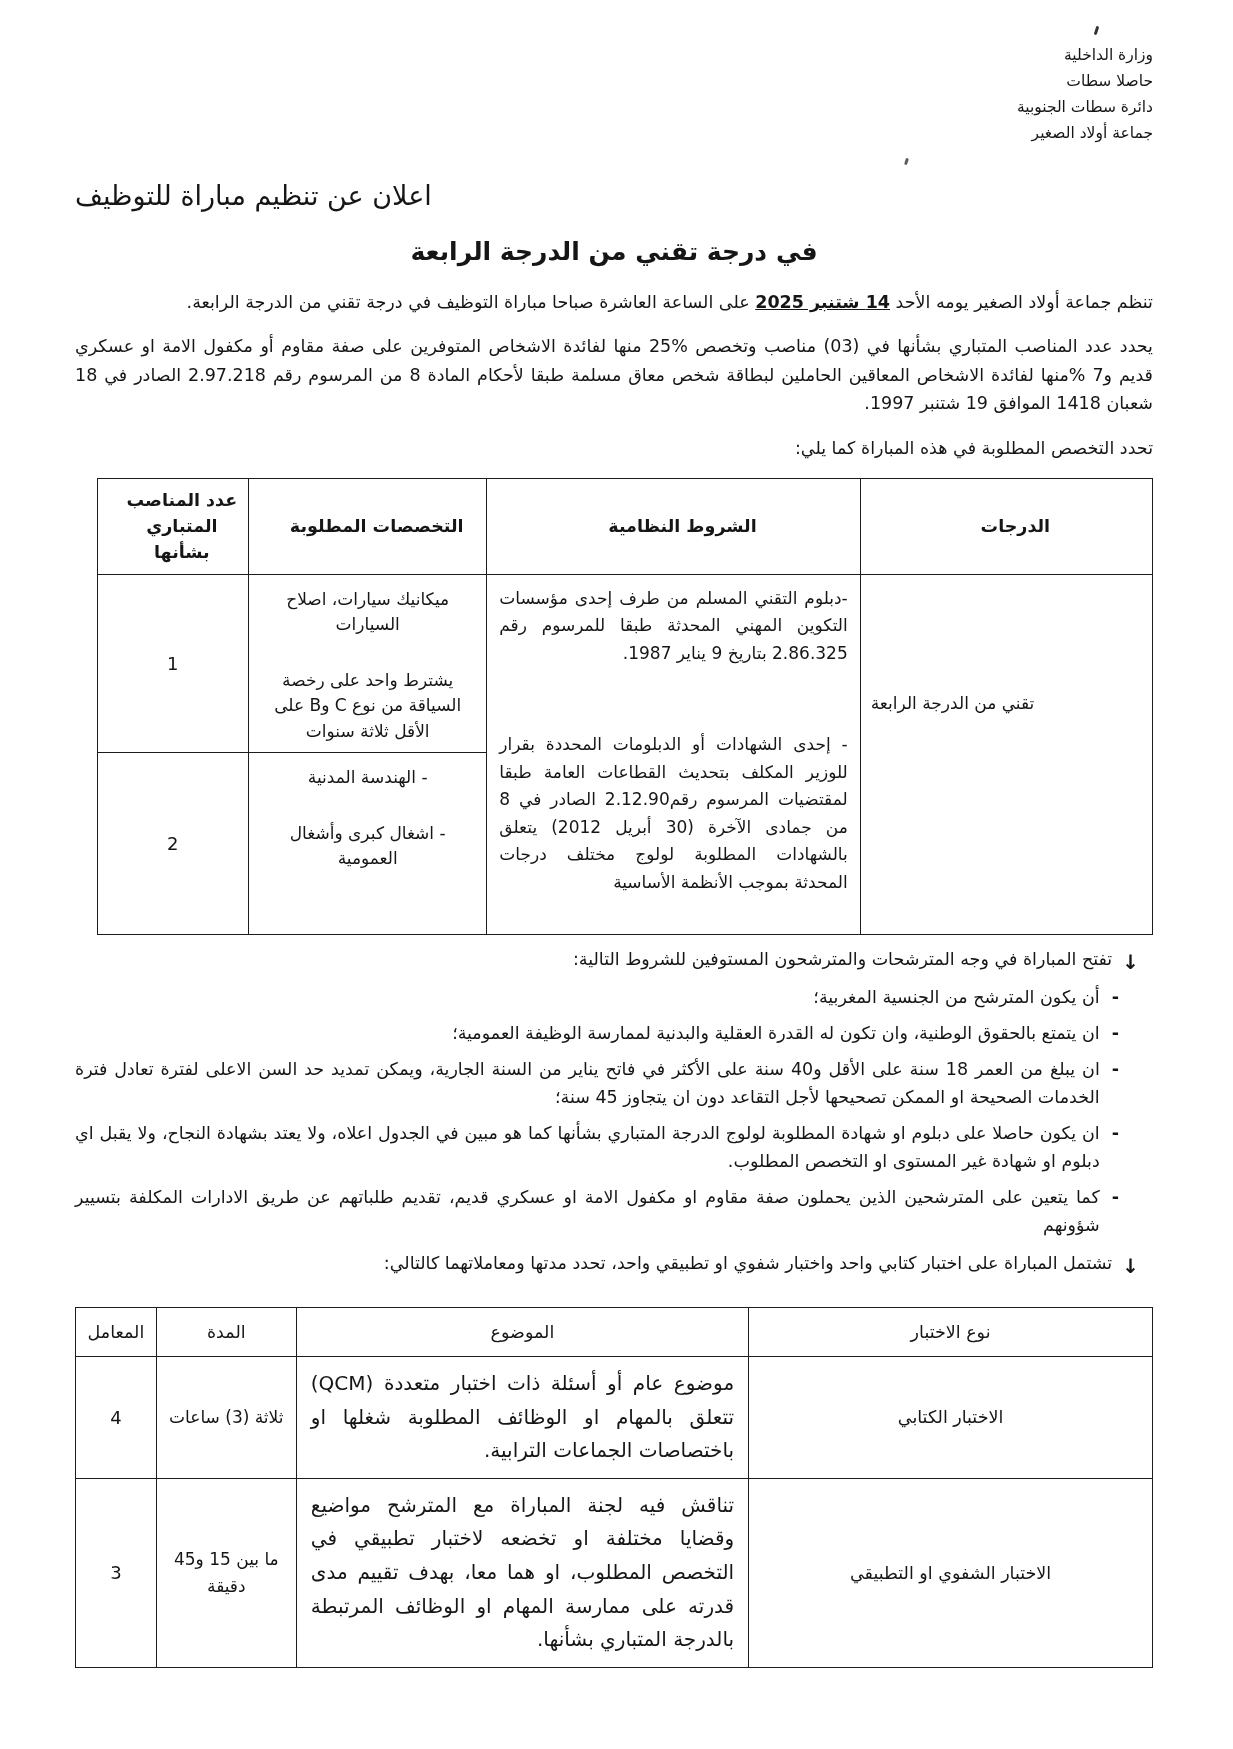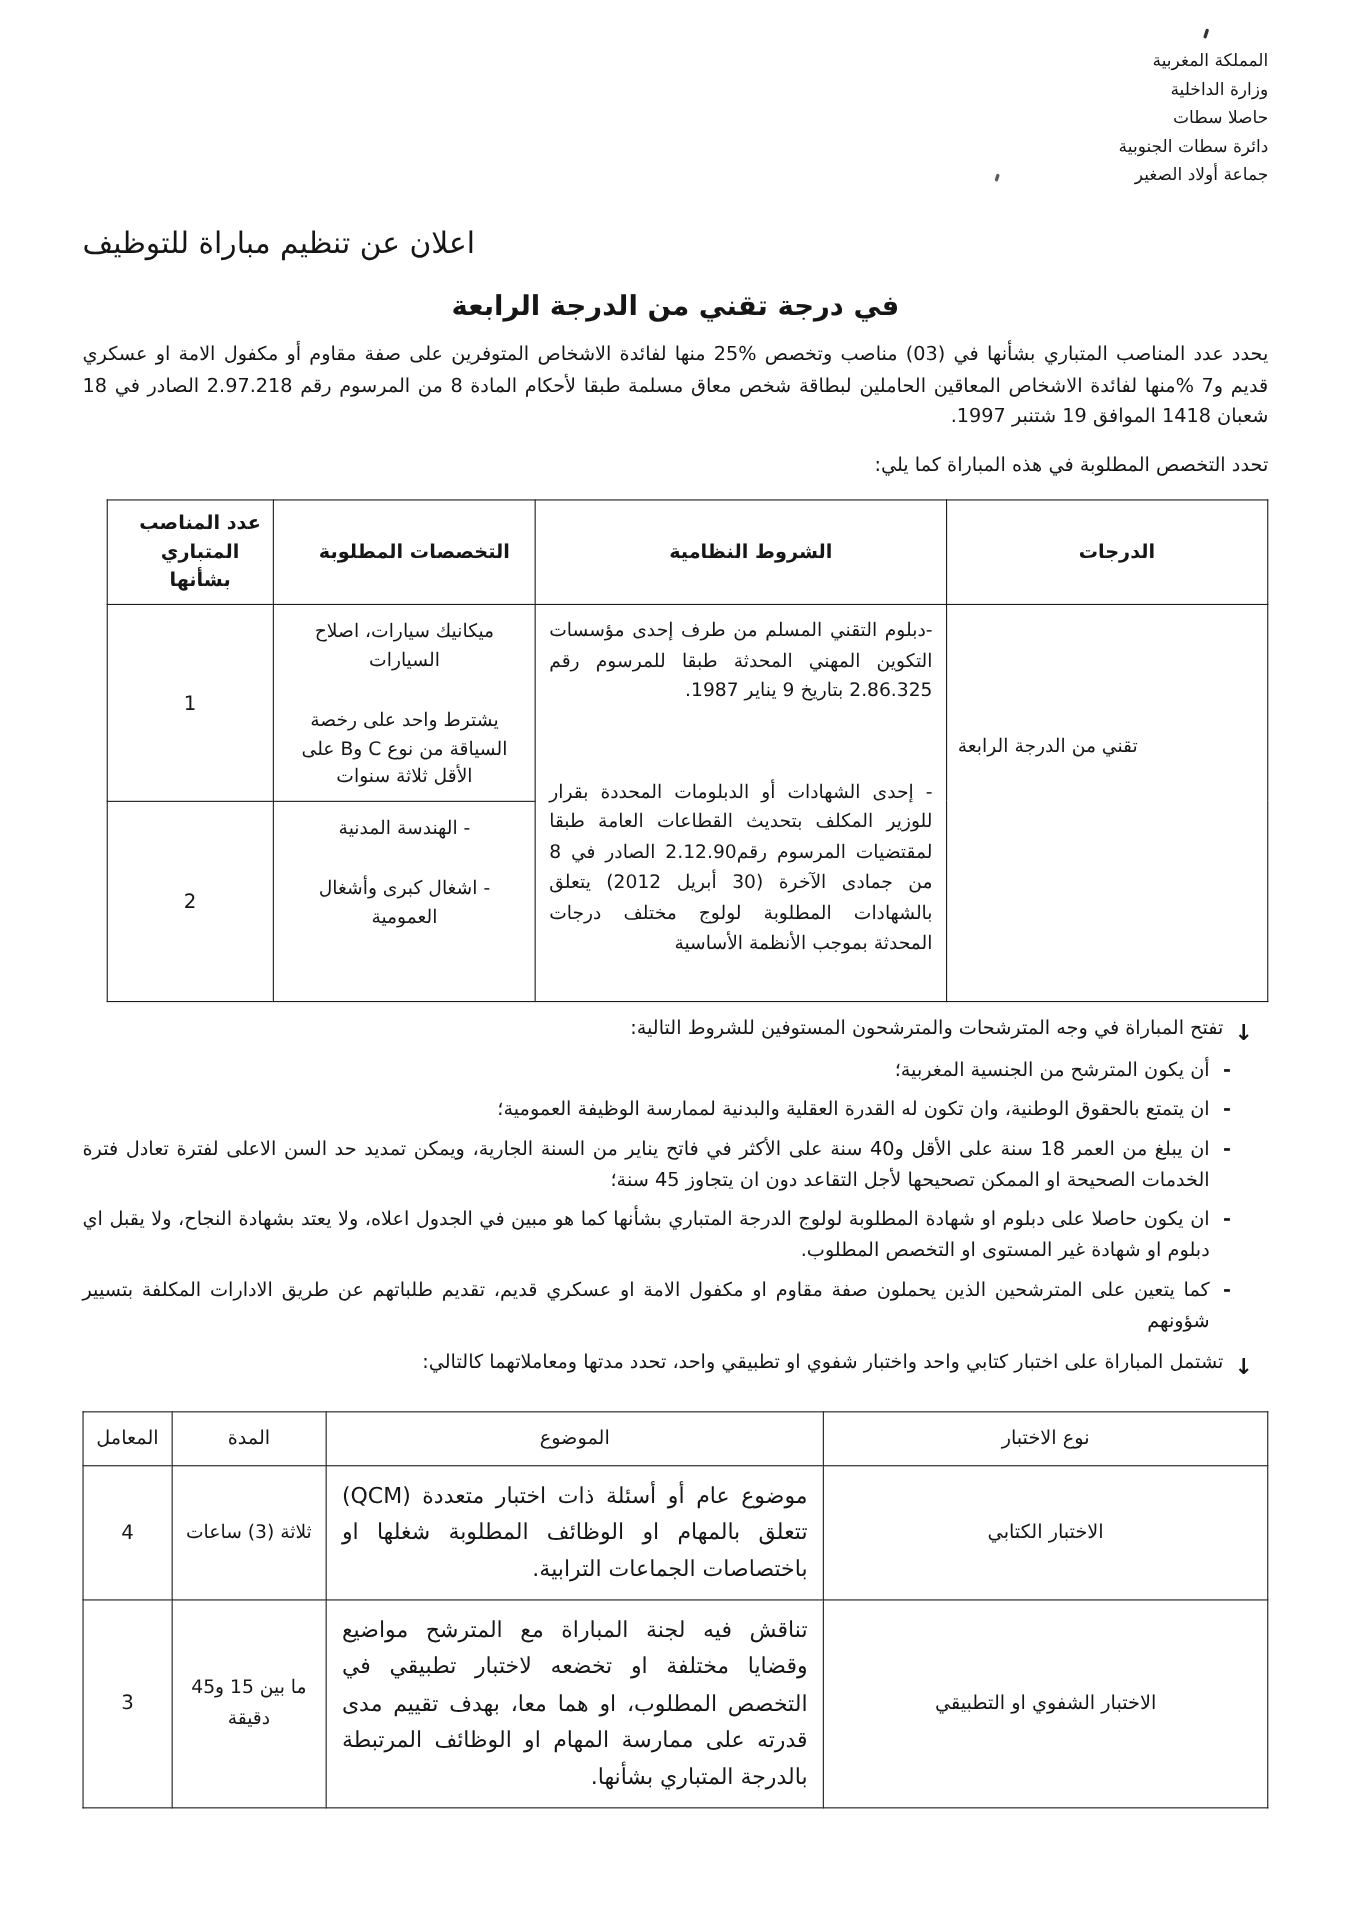--- a/index.html
+++ b/index.html
@@ -63,30 +63,32 @@
 </style>
 </head>
 <body>
 
 <div class="page">
 
   <span class="speck s1"></span>
   <span class="speck s2"></span>
 
   <div class="letterhead">
-    <div>المملكة المغربية</div>
     <div>وزارة الداخلية</div>
     <div>حاصلا سطات</div>
     <div>دائرة سطات الجنوبية</div>
     <div>جماعة أولاد الصغير</div>
   </div>
 
   <div class="title">اعلان عن تنظيم مباراة للتوظيف</div>
   <div class="subtitle">في درجة تقني من الدرجة الرابعة</div>
 
+  <div class="para">
+    <span>تنظم جماعة أولاد الصغير يومه الأحد </span><span class="date-hl">14 شتنبر 2025</span><span> على الساعة العاشرة صباحا مباراة التوظيف في درجة تقني من الدرجة الرابعة.</span>
+  </div>
 
   <div class="para tight">يحدد عدد المناصب المتباري بشأنها في (03) مناصب وتخصص %25 منها لفائدة الاشخاص المتوفرين على صفة مقاوم أو مكفول الامة او عسكري قديم و7 %منها لفائدة الاشخاص المعاقين الحاملين لبطاقة شخص معاق مسلمة طبقا لأحكام المادة 8 من المرسوم رقم 2.97.218 الصادر في 18 شعبان 1418 الموافق 19 شتنبر 1997.</div>
 
   <div class="para tight">تحدد التخصص المطلوبة في هذه المباراة كما يلي:</div>
 
   <table class="t1">
     <colgroup>
       <col style="width:27%">
         <col style="width:34.5%">
         <col style="width:22%">

